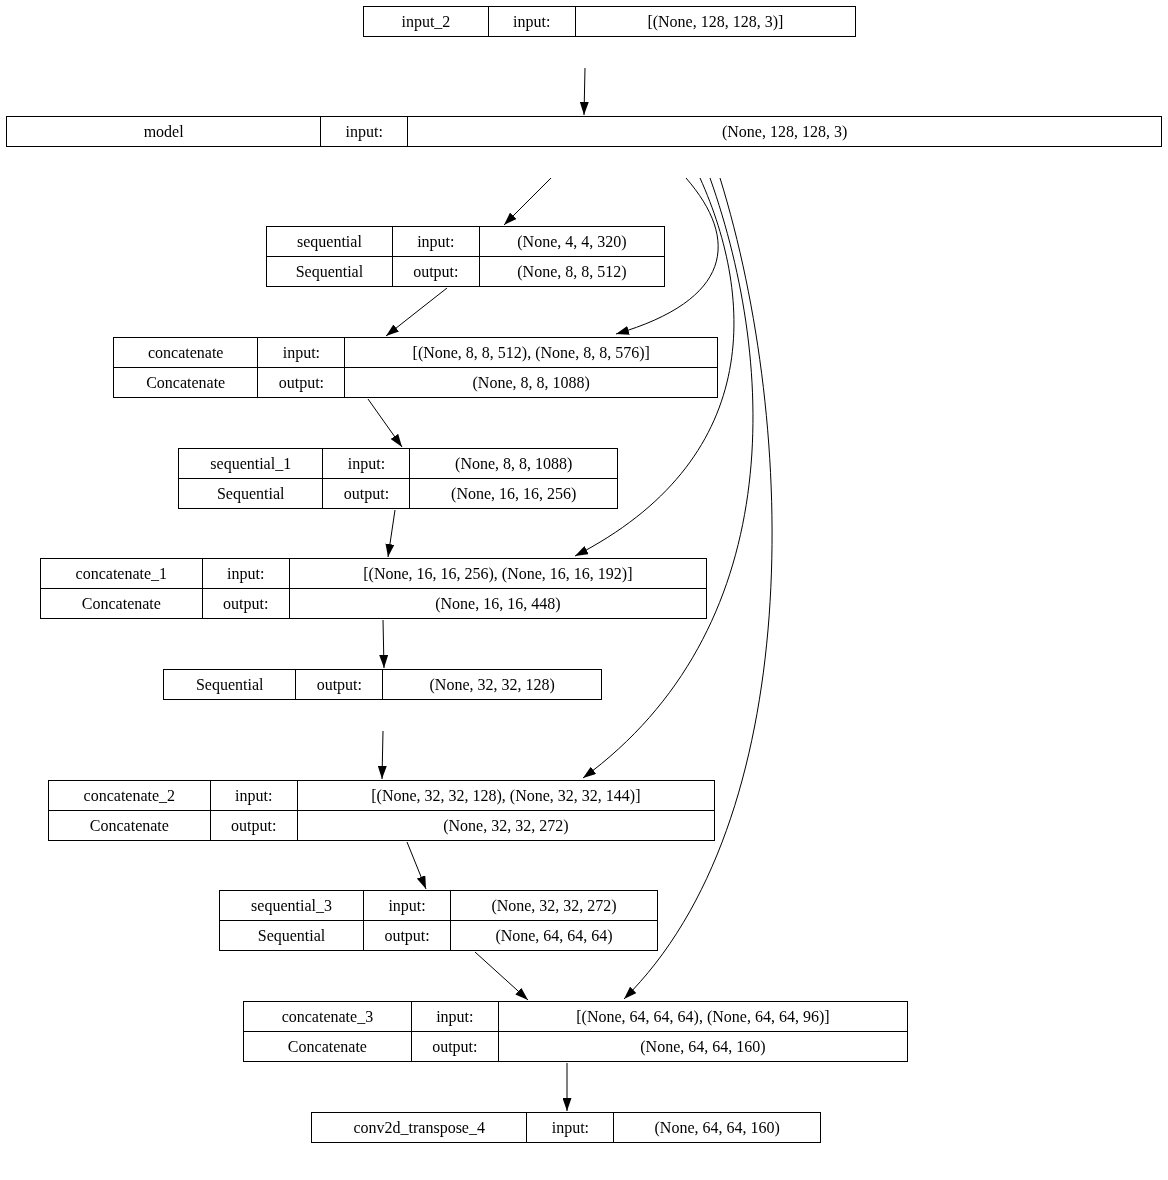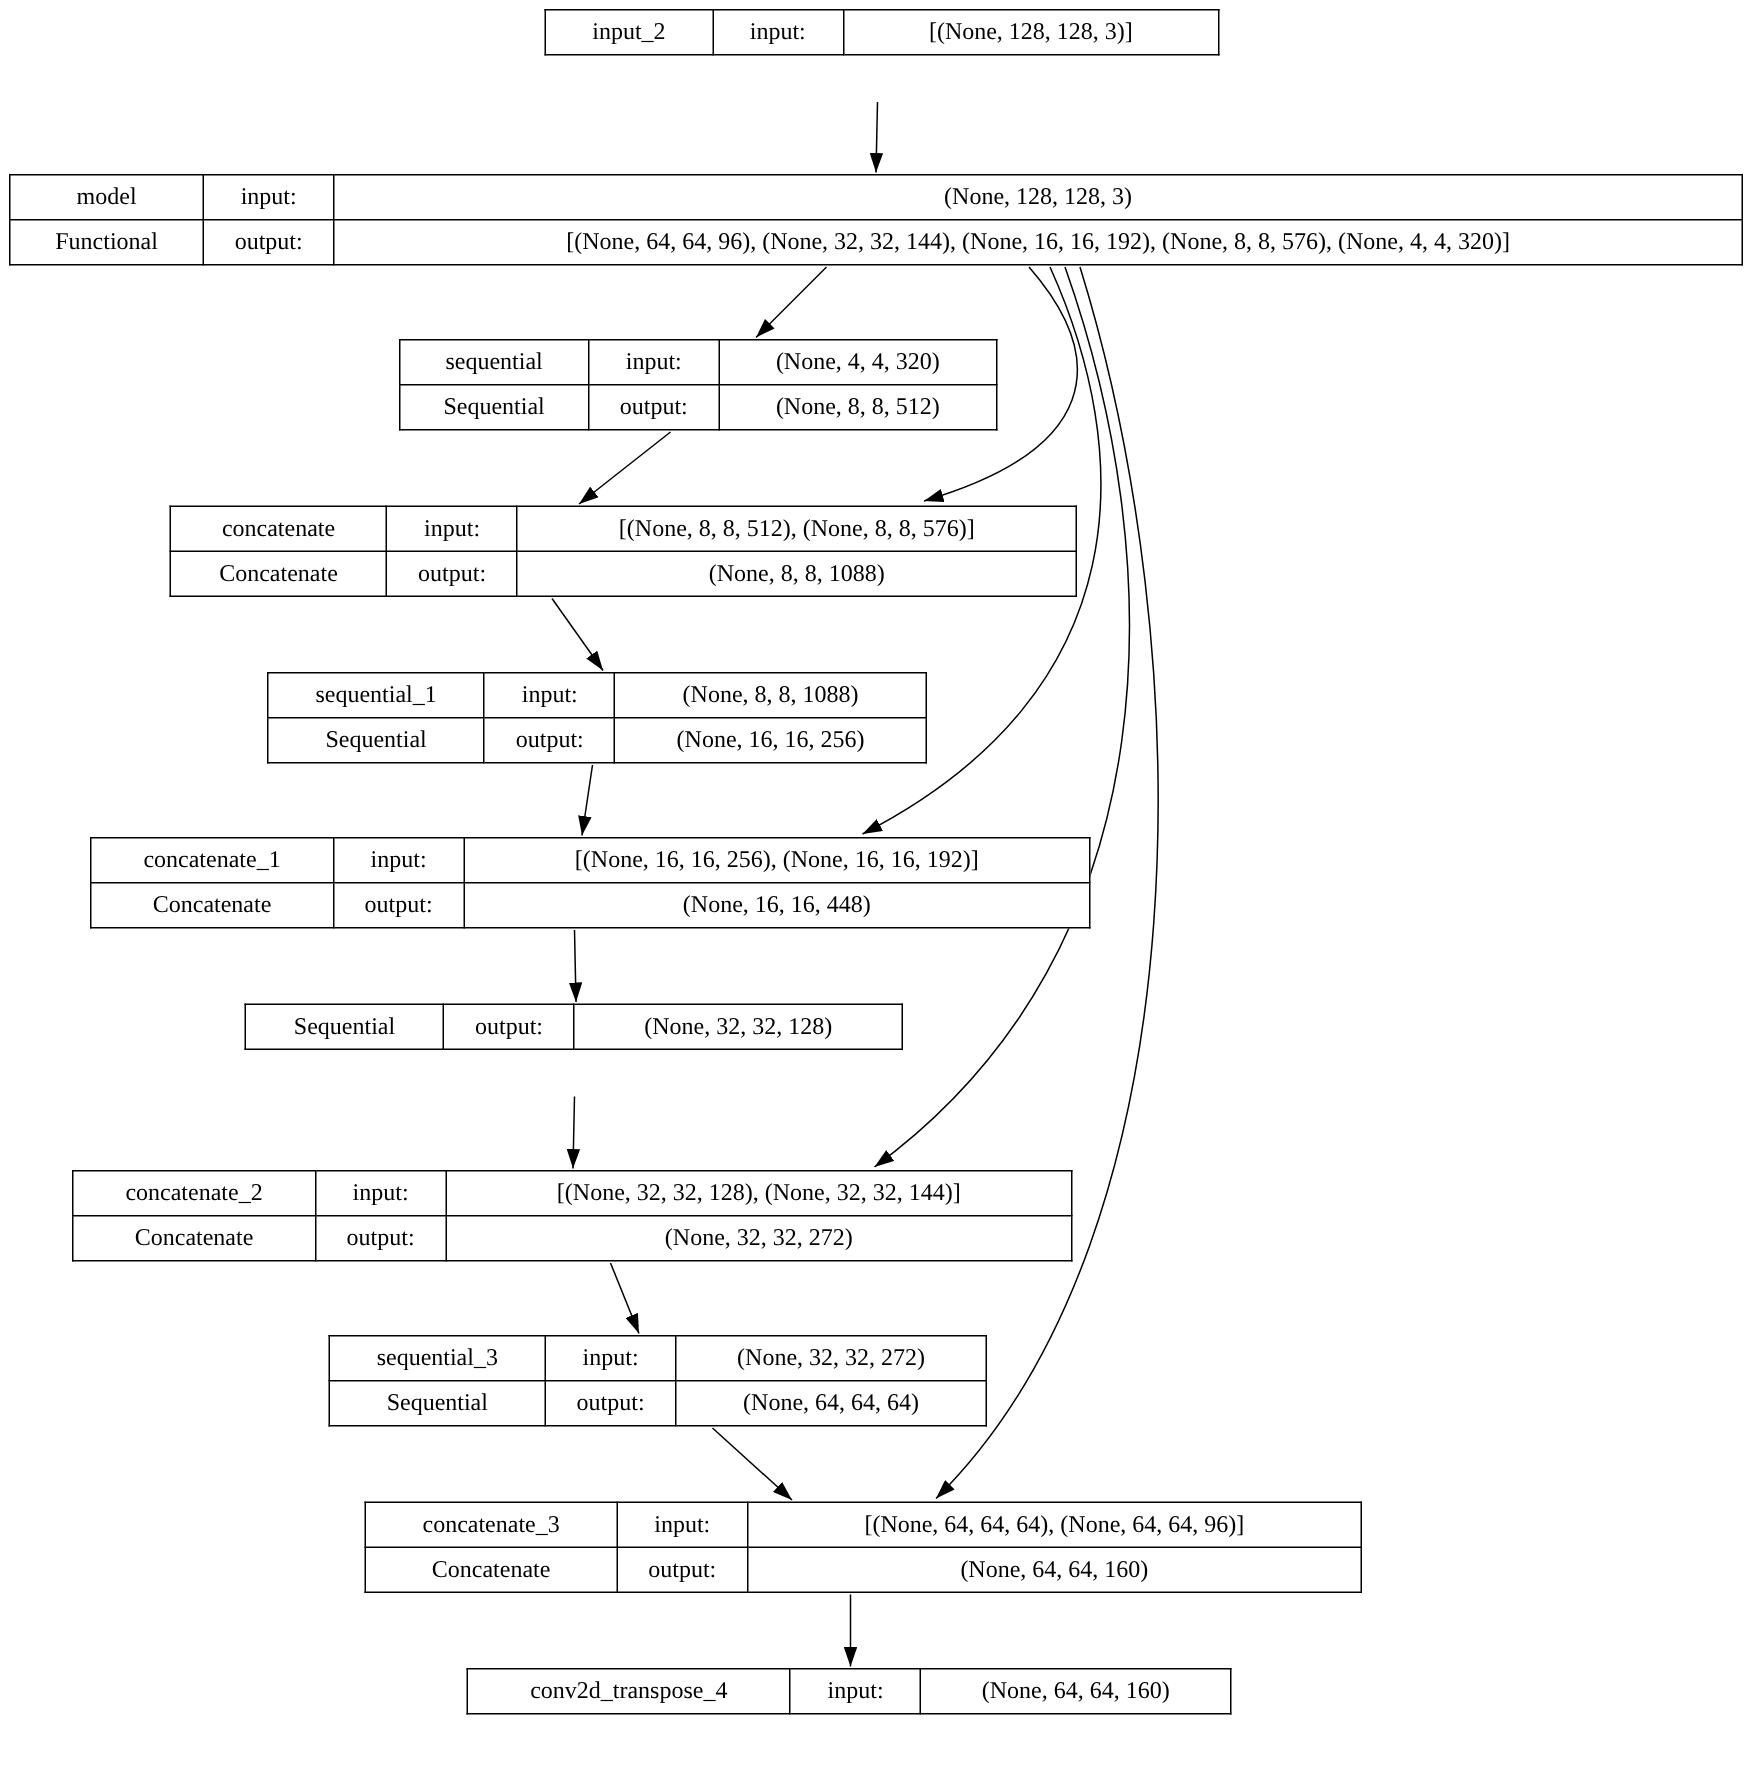--- a/index.html
+++ b/index.html
@@ -63,42 +63,37 @@
       <path d="M368,399 L402,447" marker-end="url(#arrow)"></path>
       <path d="M395,510 L388,557" marker-end="url(#arrow)"></path>
       <path d="M383,620 L384,668" marker-end="url(#arrow)"></path>
       <path d="M383,731 L382,779" marker-end="url(#arrow)"></path>
       <path d="M407,842 L426,889" marker-end="url(#arrow)"></path>
       <path d="M475,952 L528,1000" marker-end="url(#arrow)"></path>
       <path d="M567,1063 L567,1111" marker-end="url(#arrow)"></path>
     </g>
   </svg>
 
-  <table class="node" style="left:363px; top:6px; width:450px">
+  <table class="node" style="left:363px; top:6px; width:493px">
     <tbody>
         <tr>
       <td class="c1">input_2</td>
       <td class="c2">input:</td>
       <td class="c3">[(None, 128, 128, 3)]</td>
     </tr>
   </tbody>
     </table>
 
   <table class="node" style="left:6px; top:116px; width:1156px">
     <tbody>
         <tr>
       <td class="c1">model</td>
       <td class="c2">input:</td>
       <td class="c3">(None, 128, 128, 3)</td>
     </tr>
-    <tr>
-      <td class="c1">Functional</td>
-      <td class="c2">output:</td>
-      <td class="c3">[(None, 64, 64, 96), (None, 32, 32, 144), (None, 16, 16, 192), (None, 8, 8, 576), (None, 4, 4, 320)]</td>
-    </tr>
   </tbody>
     </table>
 
   <table class="node" style="left:266px; top:226px; width:399px">
     <tbody>
         <tr>
       <td class="c1">sequential</td>
       <td class="c2">input:</td>
       <td class="c3">(None, 4, 4, 320)</td>
     </tr>
@@ -133,21 +128,21 @@
       <td class="c3">(None, 8, 8, 1088)</td>
     </tr>
     <tr>
       <td class="c1">Sequential</td>
       <td class="c2">output:</td>
       <td class="c3">(None, 16, 16, 256)</td>
     </tr>
   </tbody>
     </table>
 
-  <table class="node" style="left:60px; top:558px; width:667px">
+  <table class="node" style="left:40px; top:558px; width:667px">
     <tbody>
         <tr>
       <td class="c1">concatenate_1</td>
       <td class="c2">input:</td>
       <td class="c3">[(None, 16, 16, 256), (None, 16, 16, 192)]</td>
     </tr>
     <tr>
       <td class="c1">Concatenate</td>
       <td class="c2">output:</td>
       <td class="c3">(None, 16, 16, 448)</td>

